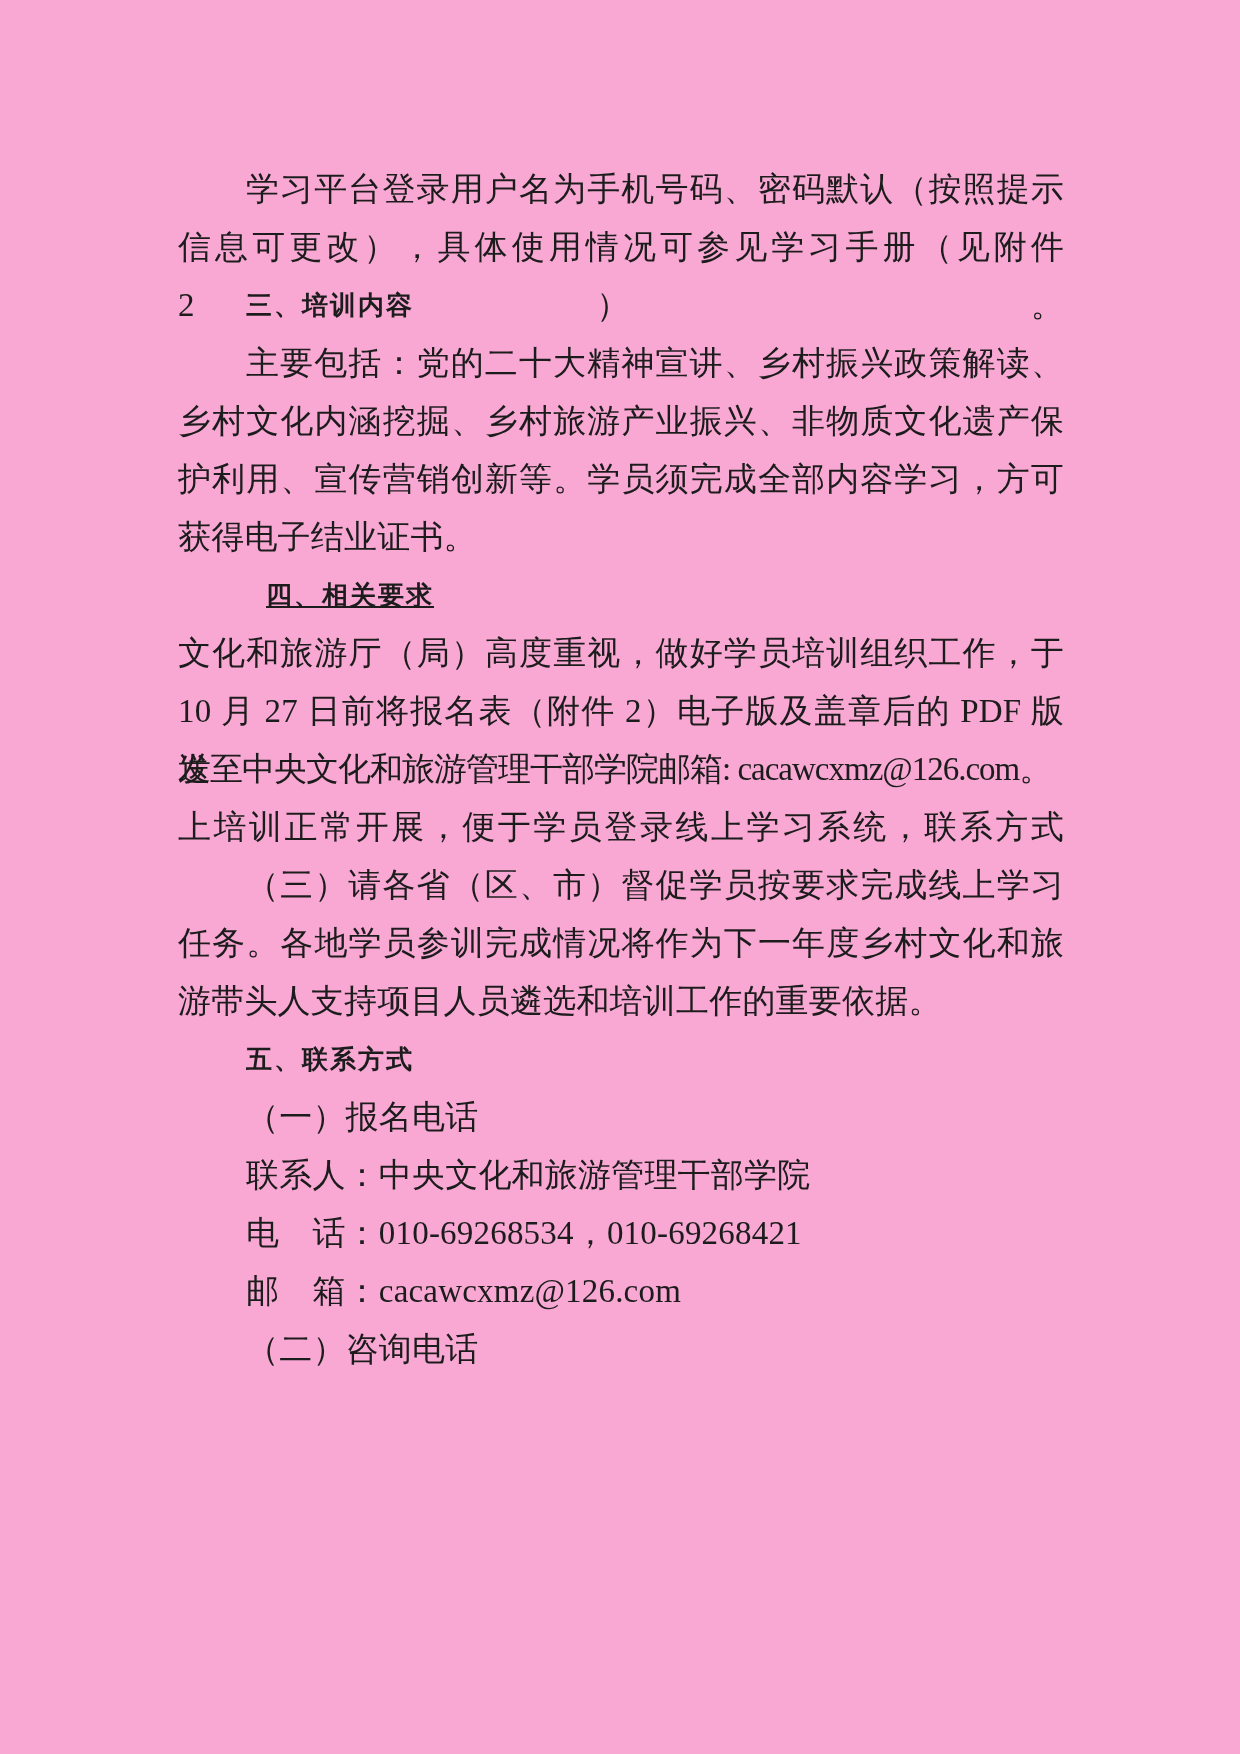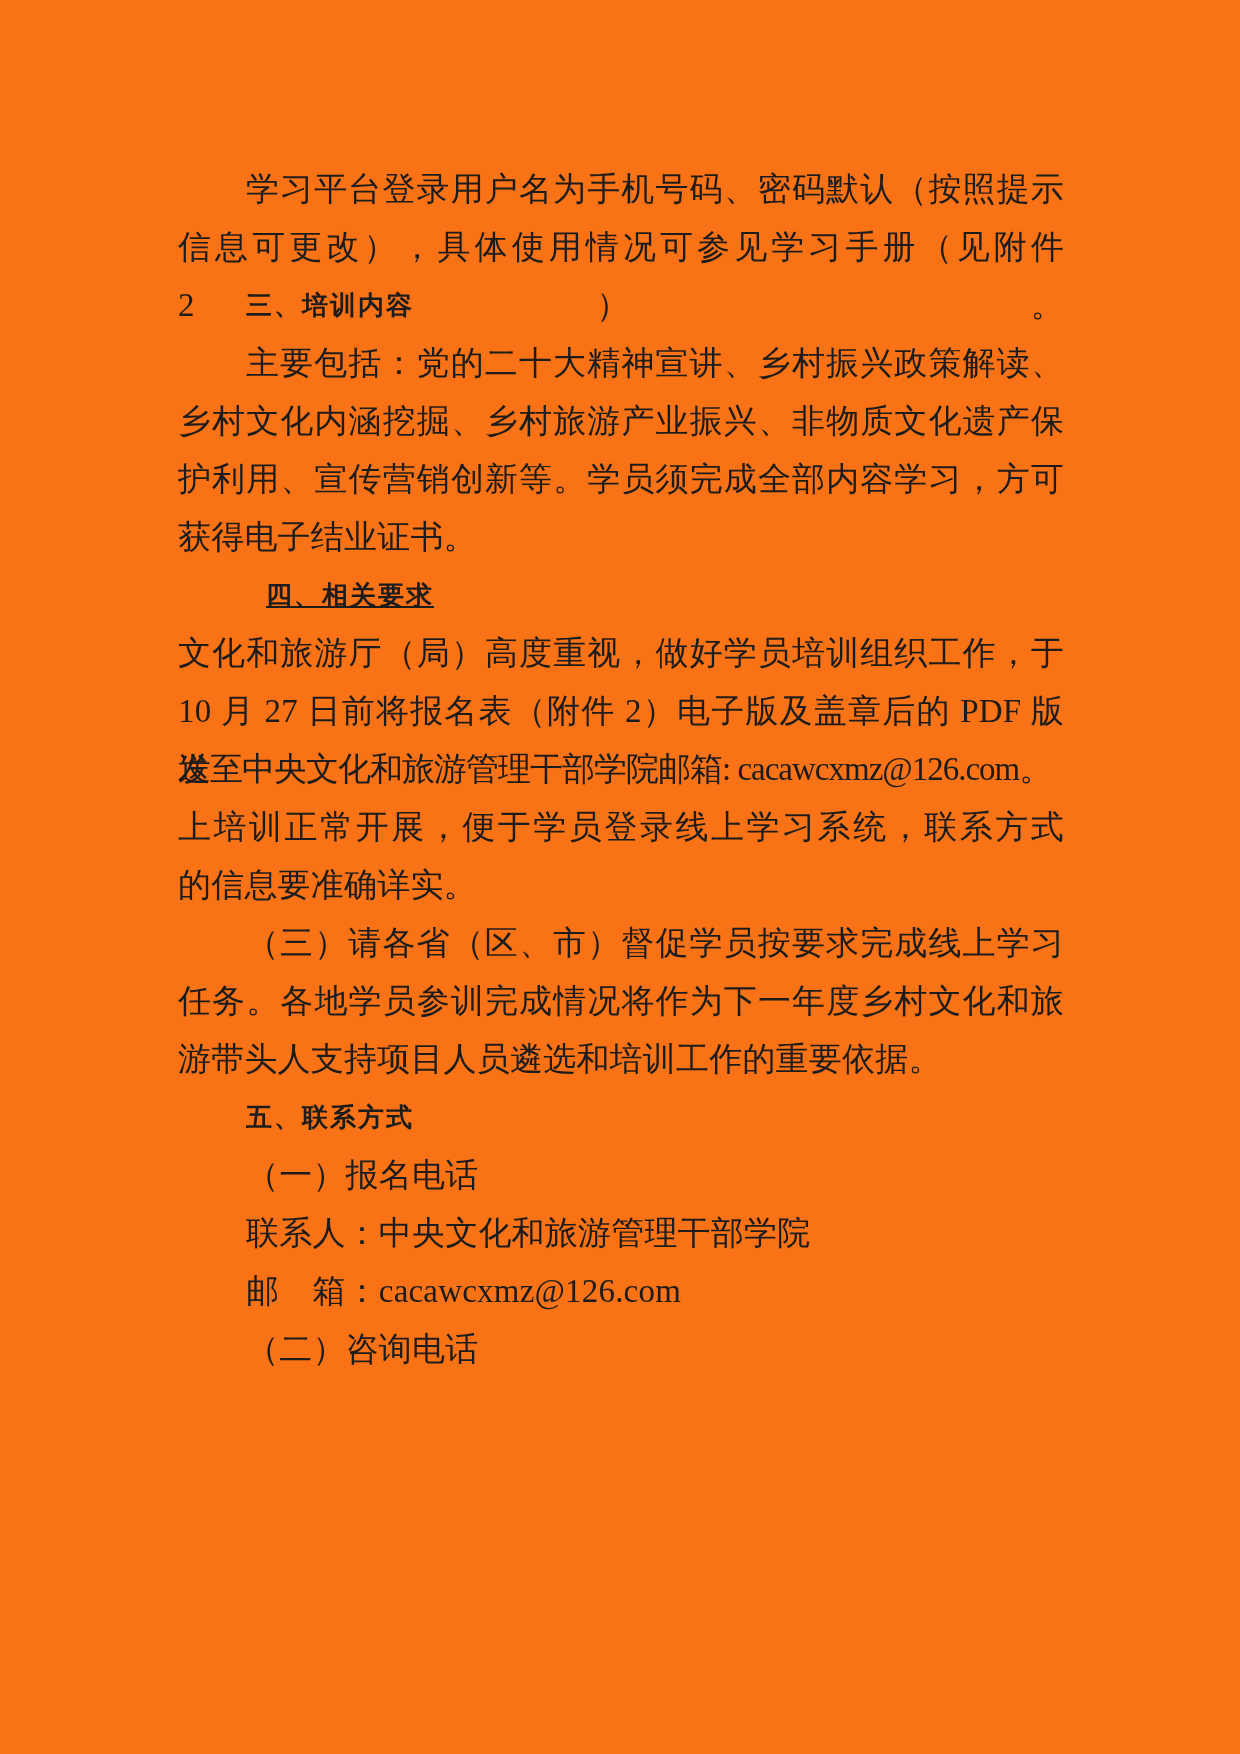--- a/index.html
+++ b/index.html
@@ -1,19 +1,19 @@
 <!DOCTYPE html>
 <html><head>
 <meta charset="utf-8">
 <style>
   html,body{margin:0;padding:0;background:#e8e8e8;}
   .page{
     position:relative;
     width:1240px;height:1754px;
-    background:#f97316;
+    background:#f9a8d4;
     margin:0 auto;
     overflow:hidden;
     font-family:"Liberation Serif","DejaVu Serif",serif;
     color:#1c1c1c;
   }
   .doc{
     position:absolute;
     left:178px;top:160px;
     width:886px;
   }
@@ -49,23 +49,23 @@
     <div class="ln ind hd">三、培训内容</div>
     <div class="ln ind jf">主要包括：党的二十大精神宣讲、乡村振兴政策解读、</div>
     <div class="ln jf">乡村文化内涵挖掘、乡村旅游产业振兴、非物质文化遗产保</div>
     <div class="ln jf">护利用、宣传营销创新等。学员须完成全部内容学习，方可</div>
     <div class="ln">获得电子结业证书。</div>
     <div class="ln ind2 hd">四、相关要求</div>
     <div class="ln jf">文化和旅游厅（局）高度重视，做好学员培训组织工作，于</div>
     <div class="ln jf">10 月 27 日前将报名表（附件 2）电子版及盖章后的 PDF 版发</div>
     <div class="ln tight">送至中央文化和旅游管理干部学院邮箱: cacawcxmz@126.com。</div>
     <div class="ln jf">上培训正常开展，便于学员登录线上学习系统，联系方式</div>
-    <div class="ln">的信息要准确详实。</div>
     <div class="ln ind jf">（三）请各省（区、市）督促学员按要求完成线上学习</div>
     <div class="ln jf">任务。各地学员参训完成情况将作为下一年度乡村文化和旅</div>
     <div class="ln">游带头人支持项目人员遴选和培训工作的重要依据。</div>
     <div class="ln ind hd">五、联系方式</div>
     <div class="ln ind">（一）报名电话</div>
     <div class="ln ind">联系人：中央文化和旅游管理干部学院</div>
+    <div class="ln ind">电　话：010-69268534，010-69268421</div>
     <div class="ln ind">邮　箱：cacawcxmz@126.com</div>
     <div class="ln ind">（二）咨询电话</div>
   </div>
 </div>
 
 </body></html>

